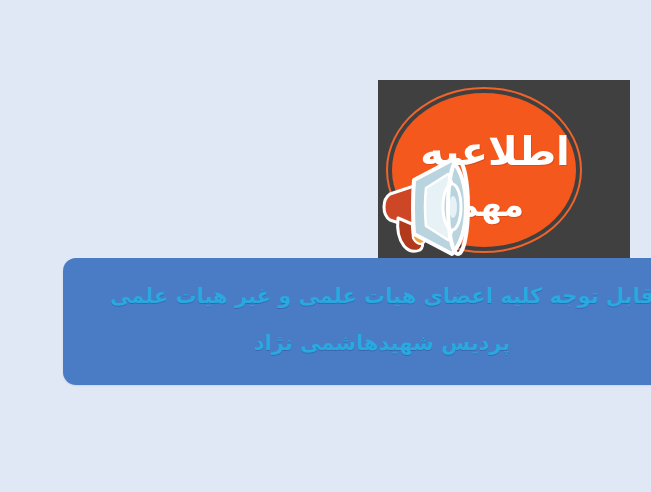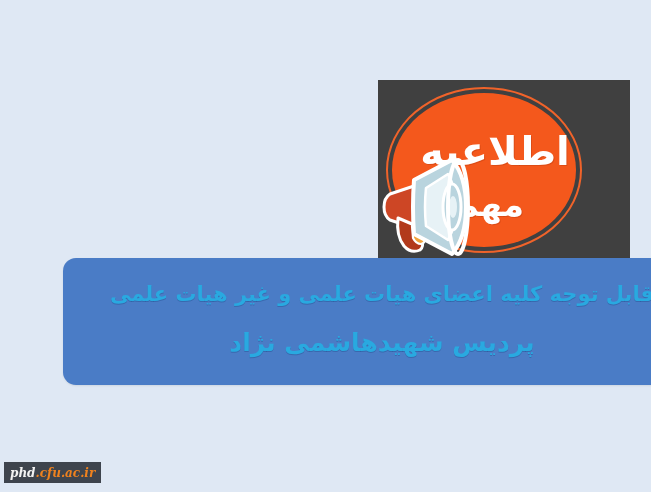--- a/index.html
+++ b/index.html
@@ -117,21 +117,21 @@
     font-family: "DejaVu Sans", sans-serif;
     text-shadow: 0 1px 0 rgba(20,60,120,0.30);
   }
   .notice-line-1 {
     font-size: 21px;
     line-height: 1.25;
     margin-bottom: 20px;
     letter-spacing: -0.3px;
   }
   .notice-line-2 {
-    font-size: 25px;
+    font-size: 21px;
     line-height: 1.25;
     letter-spacing: -0.3px;
   }
 
   
   .watermark {
     position: absolute;
     left: 4px;
     top: 462px;
     height: 21px;
@@ -190,17 +190,14 @@
       </svg>
     </div>
 
   </div>
 
   <div class="notice-banner">
     <div class="notice-line notice-line-1">قابل توجه کلیه اعضای هیات علمی و غیر هیات علمی</div>
     <div class="notice-line notice-line-2">پردیس شهیدهاشمی نژاد</div>
   </div>
 
-  <div class="watermark">
-    <span class="watermark-text"><span class="wm-phd">phd</span><span class="wm-dot">.</span><span class="wm-cfu">cfu.ac.ir</span></span>
-  </div>
 
 </div>
 
 </body></html>

